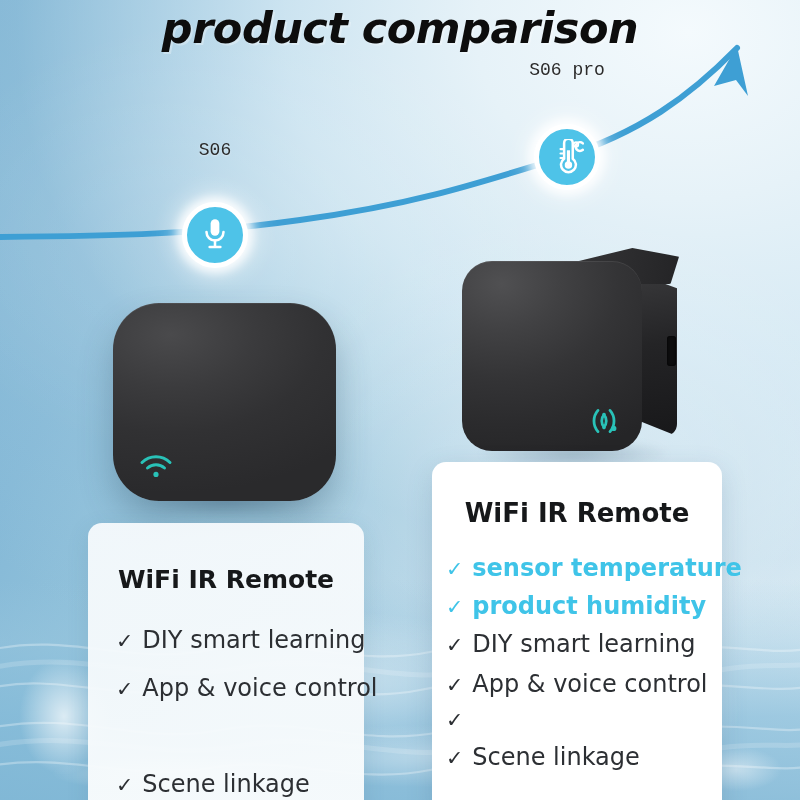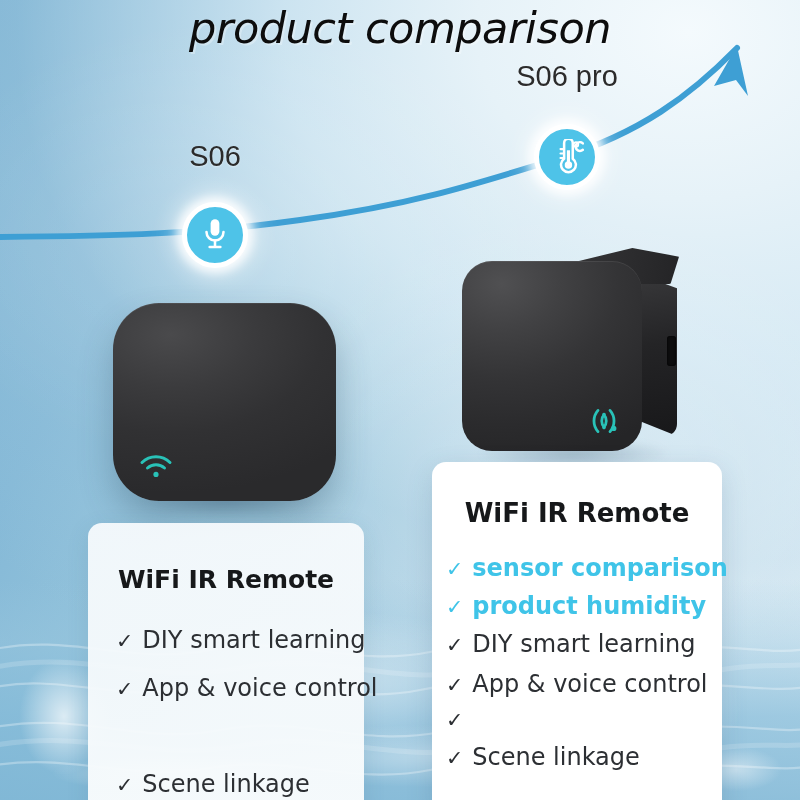--- a/index.html
+++ b/index.html
@@ -66,37 +66,37 @@
 
   
   .title {
     position: absolute;
     left: 0;
     top: 3px;
     width: 800px;
     text-align: center;
     font-family: "DejaVu Sans", sans-serif;
     font-size: 43px;
-    font-weight: 400;
+    font-weight: 700;
     font-style: italic;
     letter-spacing: -0.5px;
     color: #0d0d0d;
     text-shadow: 2px 2px 0 rgba(255,255,255,0.30);
     white-space: nowrap;
   }
 
   
   .badge-group { position: absolute; }
   .badge-label {
     position: absolute;
     left: 50%;
     transform: translateX(-50%);
     white-space: nowrap;
-    font-family: Liberation Sans, sans-serif;
-    font-size: 29px;
+    font-family: Liberation Mono, monospace;
+    font-size: 18px;
     font-weight: 400;
     color: #2b2b2b;
     text-shadow: 0 1px 2px rgba(255,255,255,0.45);
   }
   .badge-circle {
     position: absolute;
     border-radius: 50%;
     background: #4ec3e8;
     border: 5px solid #ffffff;
     box-sizing: border-box;
@@ -319,21 +319,21 @@
         <span>Scene linkage</span>
       </li>
     </ul>
   </div>
 
   <div class="card card-right" style="left:432px; top:422px; width:290px; height:357px;">
     <div class="card-title right" style="top:36px;">WiFi IR Remote</div>
     <ul class="feature-list list-right" style="left:14px; top:92px; right:6px;">
       <li class="feature highlight">
         <span class="tick">✓</span>
-        <span>sensor comparison</span>
+        <span>sensor temperature</span>
       </li>
       <li class="feature highlight">
         <span class="tick">✓</span>
         <span>product humidity</span>
       </li>
       <li class="feature">
         <span class="tick">✓</span>
         <span>DIY smart learning</span>
       </li>
       <li class="feature">

